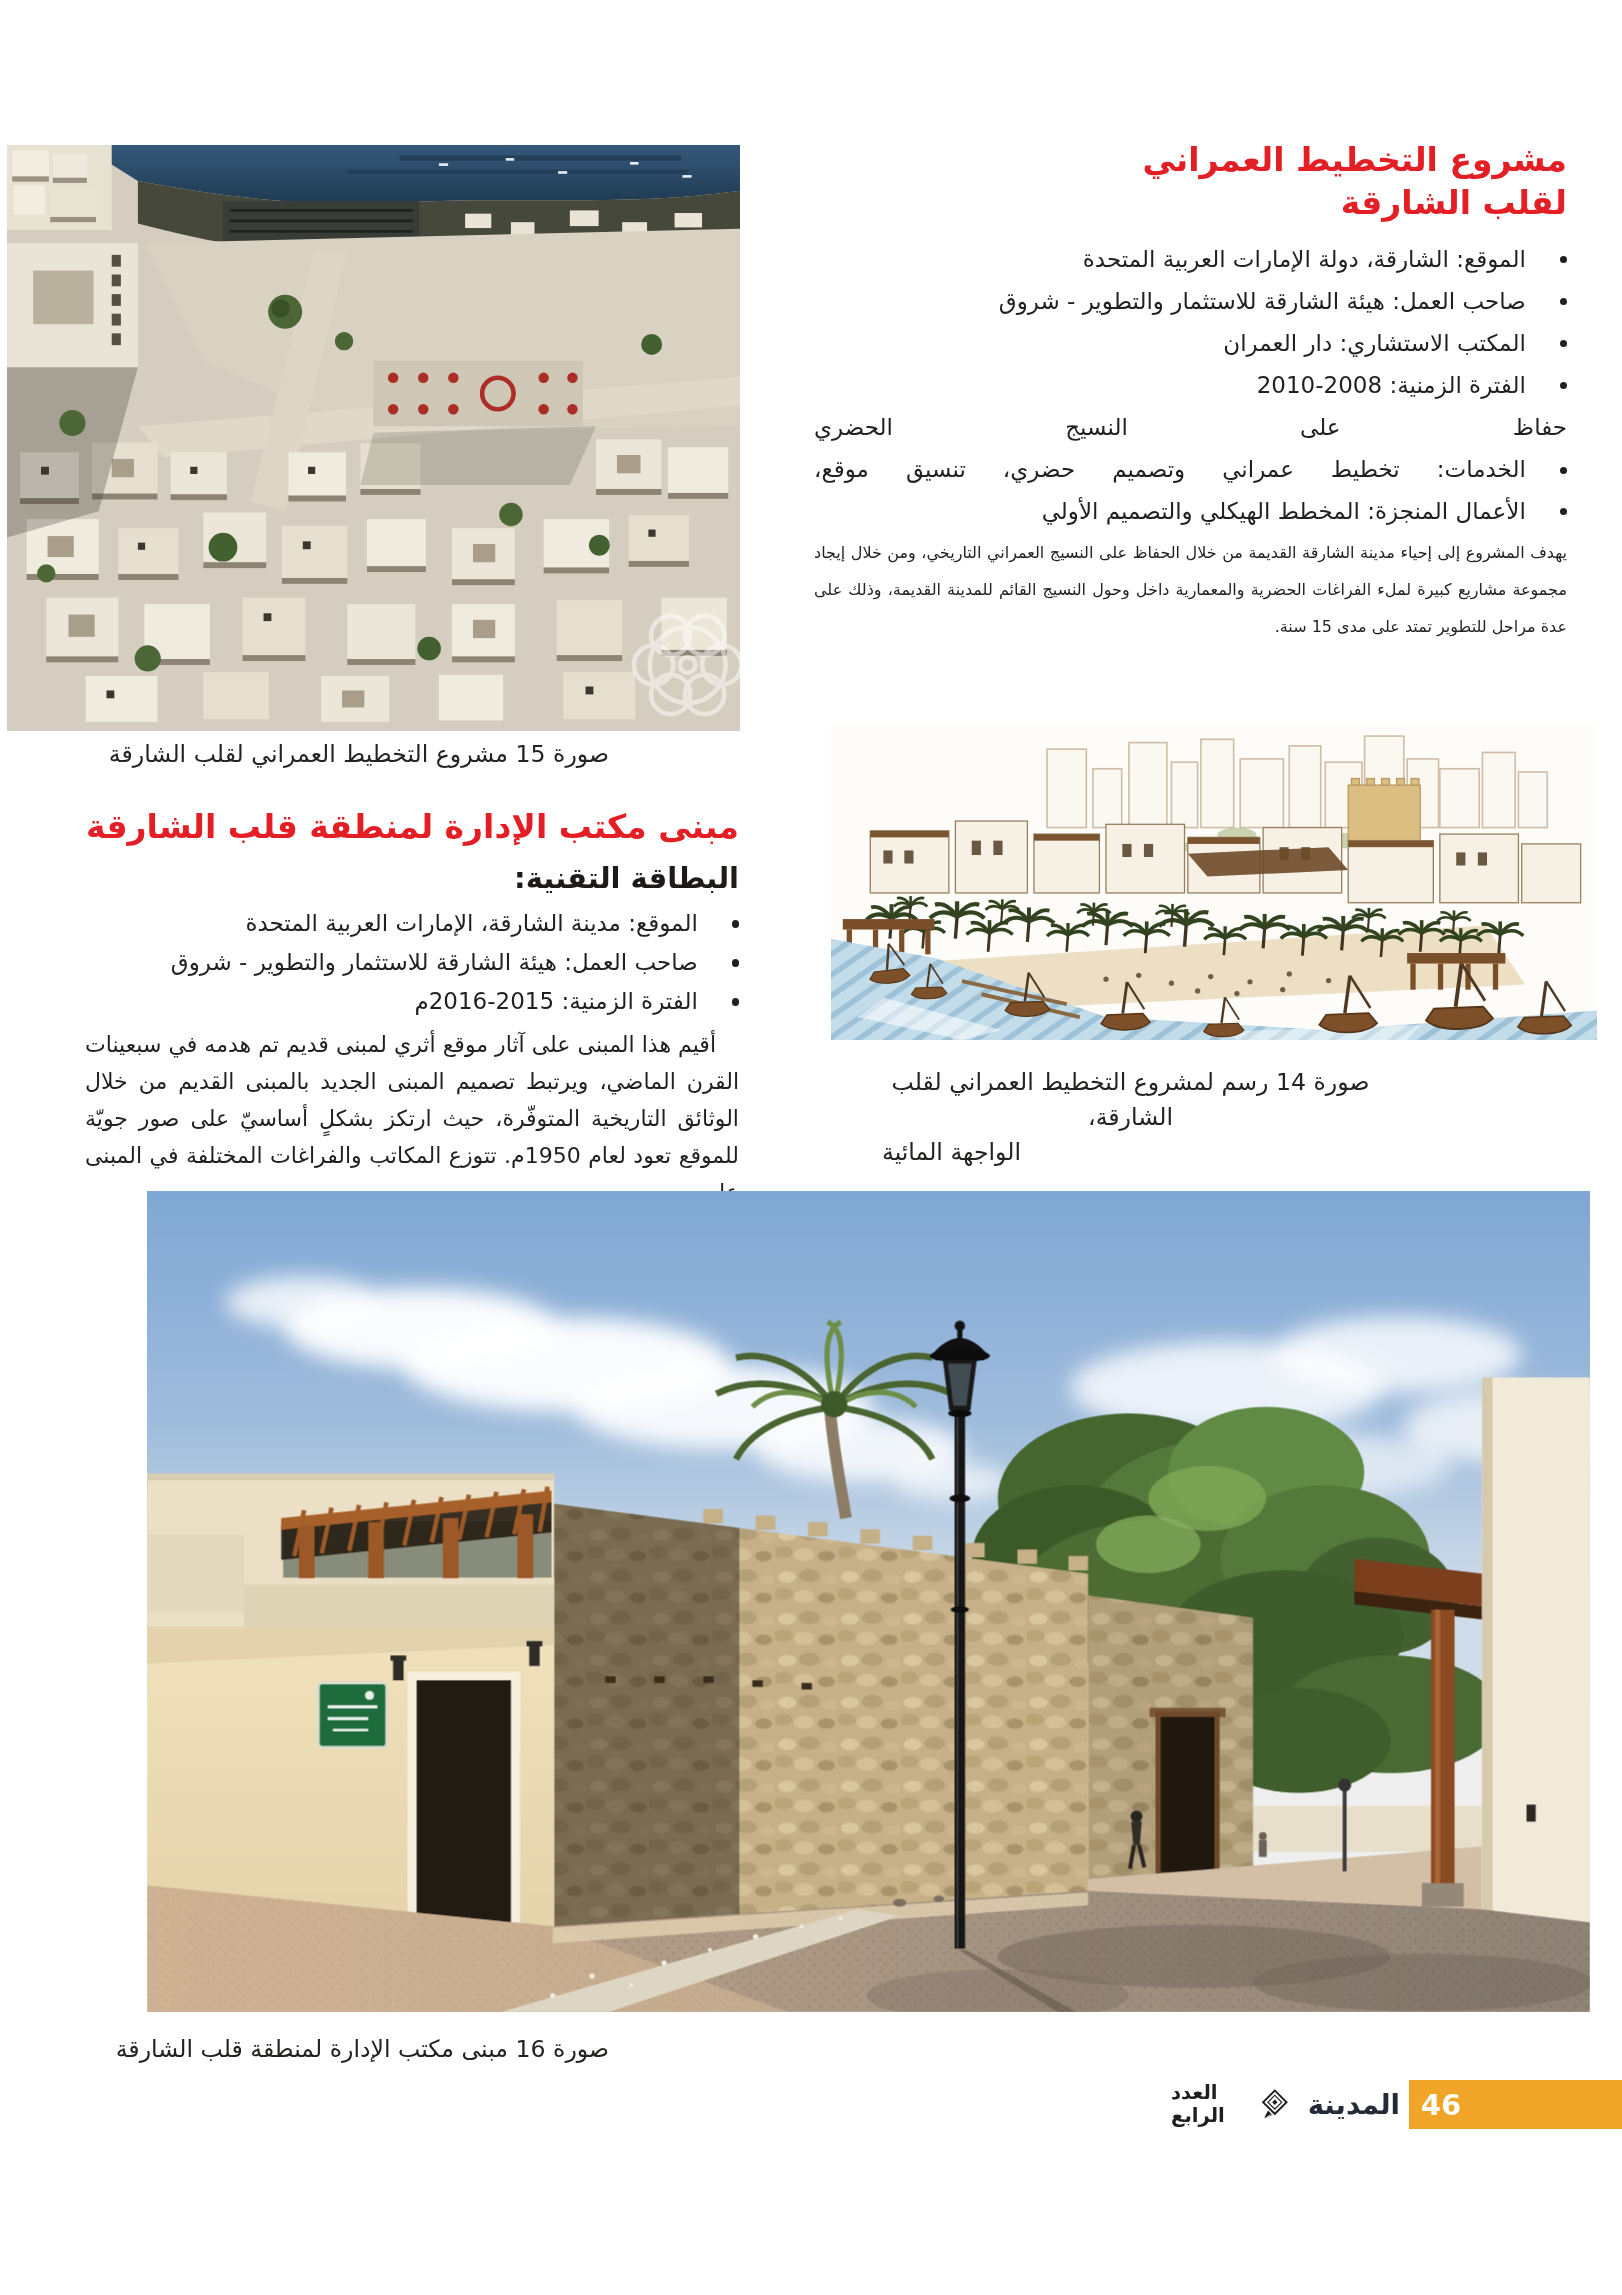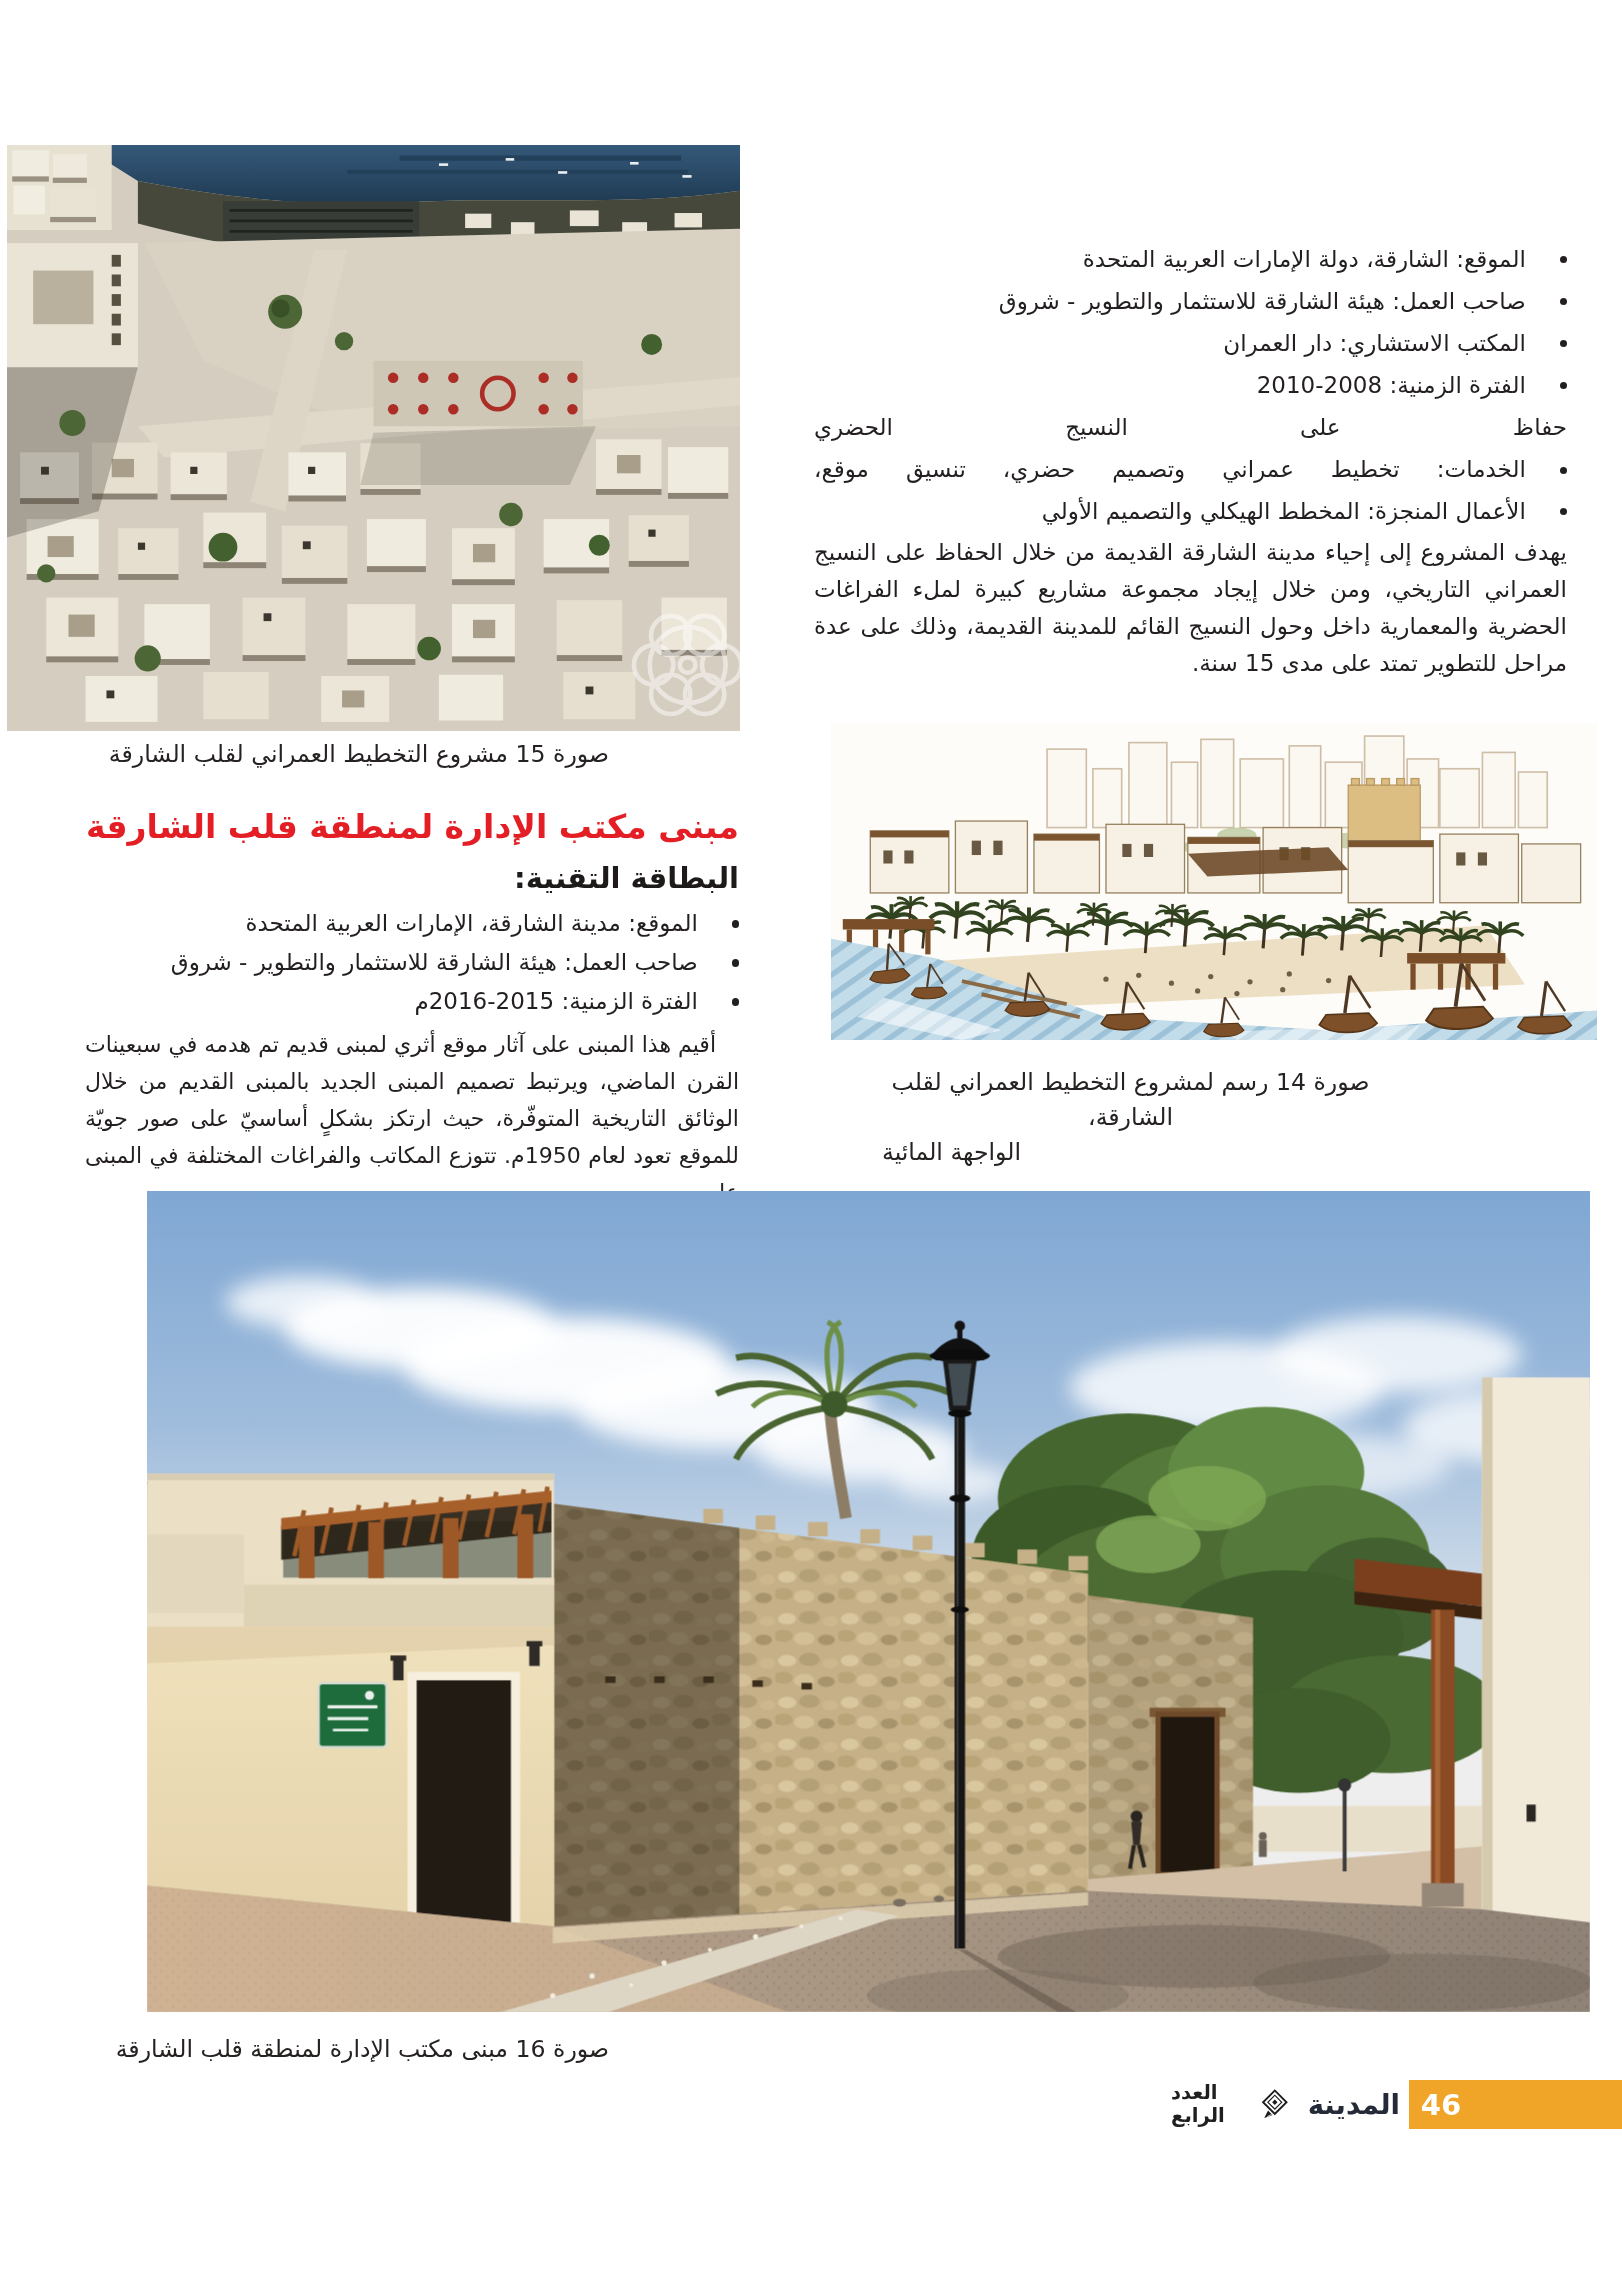--- a/index.html
+++ b/index.html
@@ -8,21 +8,21 @@
     font-family:"DejaVu Sans",sans-serif;color:#231f20;direction:rtl;overflow:hidden;
   }
   .abs{position:absolute;}
   .red-title{color:#e31e24;font-weight:bold;font-size:33px;line-height:1.3;text-align:right;}
   .sub-title{font-weight:bold;font-size:29px;text-align:right;color:#1d1a19;}
   .bullet-item{display:flex;align-items:flex-start;font-size:23px;line-height:42px;}
   .dot{flex:0 0 auto;width:7.2px;height:7.2px;border-radius:50%;background:#231f20;margin-top:17.7px;margin-left:34px;}
   .b-text{flex:1 1 auto;text-align:right;}
   .svc-line1{font-size:23px;line-height:42px;text-align:justify;text-align-last:justify;}
   .svc-line1 .dot-inline{display:inline-block;width:7.2px;height:7.2px;border-radius:50%;background:#231f20;margin-left:34px;vertical-align:middle;}
-  .para{font-size:23px;line-height:37px;text-align:justify;color:#231f20;}
+  .para{font-size:16px;line-height:37px;text-align:justify;color:#231f20;}
   .caption{font-size:23.6px;line-height:35px;color:#262221;}
   .nowrap{white-space:nowrap;}
   .figure{overflow:hidden;background:#eee;}
   .figure svg{display:block;width:100%;height:100%;}
   .pagebox{background:#f0a428;color:#ffffff;font-weight:bold;font-size:29px;
     display:flex;align-items:center;direction:ltr;padding-left:11.8px;box-sizing:border-box;}
   .brand{display:flex;align-items:center;direction:ltr;gap:19px;}
   .issue-label{font-size:19.6px;font-weight:bold;color:#1f1f22;}
   .mag-title{font-size:27.5px;font-weight:bold;color:#242a38;letter-spacing:-0.7px;}
 </style>
@@ -243,20 +243,21 @@
         <circle cx="1014" cy="840" r="30"></circle>
         <circle cx="1066" cy="840" r="30"></circle>
     <circle cx="1040" cy="795" r="12"></circle>
   </g>
 </svg>
 </div>
 
 <div class="abs caption nowrap" style="left:151px;top:737px;width:458px;text-align:right;">صورة 15 مشروع التخطيط العمراني لقلب الشارقة</div>
 
 <div class="abs" style="right:56px;top:139px;width:753px;height:654px;">
+  <div class="abs red-title" style="right:0;top:0;width:510px;">مشروع التخطيط العمراني لقلب الشارقة</div>
 
   <div class="abs" style="right:0;left:0;top:99px;">
     <div class="bullet-item">
       <span class="dot"></span>
       <span class="b-text">الموقع: الشارقة، دولة الإمارات العربية المتحدة</span>
     </div>
     <div class="bullet-item">
       <span class="dot"></span>
       <span class="b-text">صاحب العمل: هيئة الشارقة للاستثمار والتطوير - شروق</span>
     </div>

